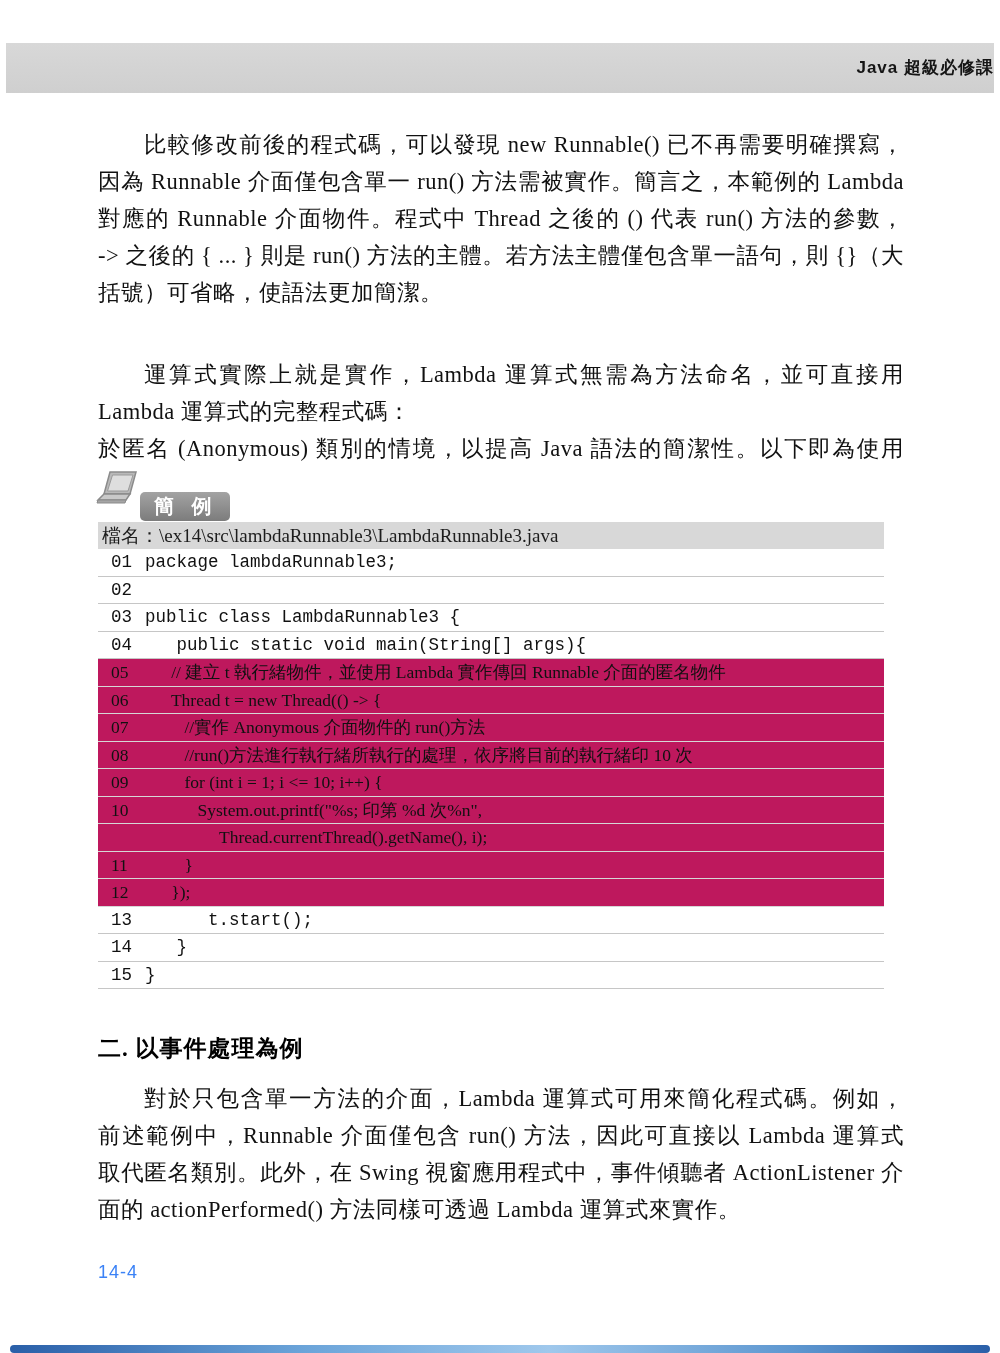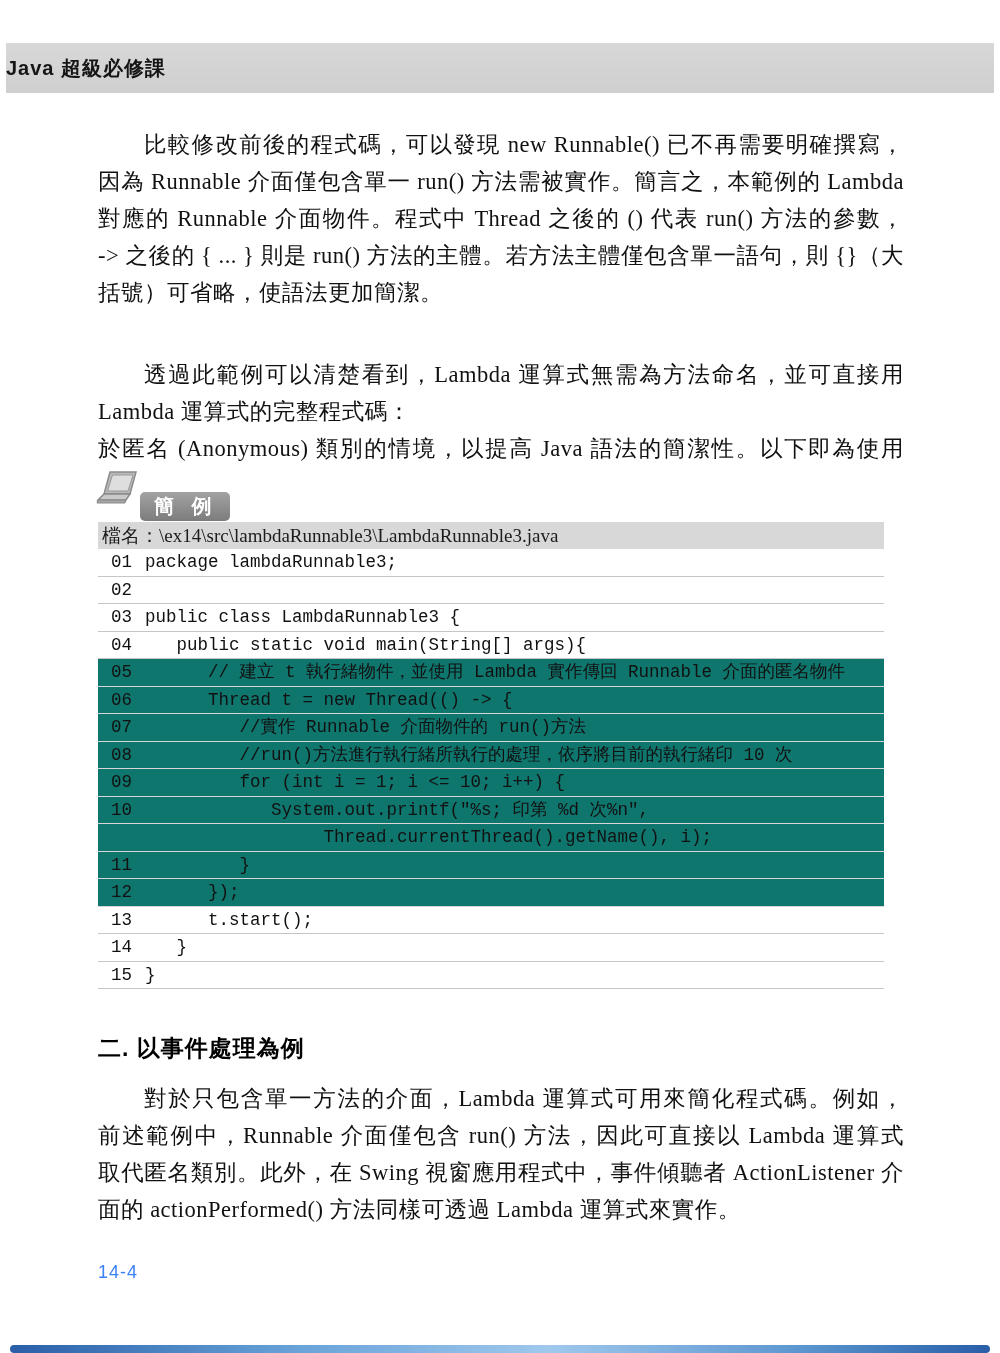--- a/index.html
+++ b/index.html
@@ -14,23 +14,24 @@
   
   .header-bar{
     position:absolute;top:43px;left:6px;right:6px;height:50px;
     background:linear-gradient(#d8d8d8,#cfcfcf);
   }
   .header-bar .title{
     display:block;
     line-height:50px;
     font-family:"Liberation Sans", sans-serif;
     font-weight:600;
-    font-size:20px;
+    font-size:17px;
     color:#151515;
     letter-spacing:1px;
+    text-align:right;
   }
   
   .para{position:absolute;left:98px;width:806px;}
   .para .line{
     font-size:22.5px;
     line-height:37px;
     height:37px;
     white-space:nowrap;
     text-align:justify;
     text-align-last:justify;
@@ -69,33 +70,33 @@
   .filename-bar .fn{font-family:"Liberation Serif", serif;}
   .code-row{
     height:26.5px;
     line-height:26.5px;
     border-bottom:1px solid #c6c6c6;
     font-family:"Liberation Mono","DejaVu Sans Mono", monospace;
     font-size:17.5px;
     white-space:nowrap;
     background:#ffffff;
   }
-  .code-row.shaded{background:#0f766e;border-bottom:1px solid #d6d6d6;}
+  .code-row.shaded{background:#be185d;border-bottom:1px solid #d6d6d6;font-family:Liberation Serif, serif;}
   .code-row .ln{
     display:inline-block;
     width:47px;
     padding-left:13px;
     box-sizing:border-box;
     color:#111;
   }
   .code-row .ct{white-space:pre;color:#111;}
   
   .section-heading{
     position:absolute;top:1033px;left:98px;
-    font-family:Liberation Sans, sans-serif;
+    font-family:Liberation Serif, serif;
     font-weight:bold;
     font-size:23px;
     color:#000;
     letter-spacing:1px;
   }
   
   .page-number{
     position:absolute;top:1262px;left:98px;
     font-family:"Liberation Sans", sans-serif;
     font-size:18px;
@@ -119,21 +120,21 @@
 
   <div class="para" id="para1">
     <div class="line indent">比較修改前後的程式碼，可以發現 new Runnable() 已不再需要明確撰寫，</div>
     <div class="line">因為 Runnable 介面僅包含單一 run() 方法需被實作。簡言之，本範例的 Lambda</div>
     <div class="line">對應的 Runnable 介面物件。程式中 Thread 之後的 () 代表 run() 方法的參數，</div>
     <div class="line">-&gt; 之後的 { ... } 則是 run() 方法的主體。若方法主體僅包含單一語句，則 {}（大</div>
     <div class="line last">括號）可省略，使語法更加簡潔。</div>
   </div>
 
   <div class="para" id="para2">
-    <div class="line indent">透過此範例可以清楚看到，Lambda 運算式無需為方法命名，並可直接用</div>
+    <div class="line indent">運算式實際上就是實作，Lambda 運算式無需為方法命名，並可直接用</div>
     <div class="line last">Lambda 運算式的完整程式碼：</div>
     <div class="line">於匿名 (Anonymous) 類別的情境，以提高 Java 語法的簡潔性。以下即為使用</div>
   </div>
 
   <div class="example">
     <svg class="laptop" viewBox="0 0 50 42" xmlns="http://www.w3.org/2000/svg">
       <polygon points="14,2 40,2 34,24 8,24" fill="#b9b9b9" stroke="#8b8b8b" stroke-width="1.5"></polygon>
       <polygon points="16.5,5 37,5 32,21 11.5,21" fill="#dedede" stroke="#9a9a9a" stroke-width="1"></polygon>
       <polygon points="8,24 34,24 30,30 2,30" fill="#c9c9c9" stroke="#8b8b8b" stroke-width="1.5"></polygon>
       <polygon points="2,30 30,30 29,33 1,33" fill="#a5a5a5" stroke="#8b8b8b" stroke-width="1"></polygon>
@@ -144,21 +145,21 @@
   <div class="code-block">
     <div class="filename-bar">
       <span class="fn">檔名：\ex14\src\lambdaRunnable3\LambdaRunnable3.java</span>
     </div>
     <div class="code-row"><span class="ln">01</span><span class="ct">package lambdaRunnable3;</span></div>
     <div class="code-row"><span class="ln">02</span><span class="ct"></span></div>
     <div class="code-row"><span class="ln">03</span><span class="ct">public class LambdaRunnable3 {</span></div>
     <div class="code-row"><span class="ln">04</span><span class="ct">   public static void main(String[] args){</span></div>
     <div class="code-row shaded"><span class="ln">05</span><span class="ct">      // 建立 t 執行緒物件，並使用 Lambda 實作傳回 Runnable 介面的匿名物件</span></div>
     <div class="code-row shaded"><span class="ln">06</span><span class="ct">      Thread t = new Thread(() -&gt; {</span></div>
-    <div class="code-row shaded"><span class="ln">07</span><span class="ct">         //實作 Runnable 介面物件的 run()方法</span></div>
+    <div class="code-row shaded"><span class="ln">07</span><span class="ct">         //實作 Anonymous 介面物件的 run()方法</span></div>
     <div class="code-row shaded"><span class="ln">08</span><span class="ct">         //run()方法進行執行緒所執行的處理，依序將目前的執行緒印 10 次</span></div>
     <div class="code-row shaded"><span class="ln">09</span><span class="ct">         for (int i = 1; i &lt;= 10; i++) {</span></div>
     <div class="code-row shaded"><span class="ln">10</span><span class="ct">            System.out.printf("%s; 印第 %d 次%n",</span></div>
     <div class="code-row shaded"><span class="ln"></span><span class="ct">                 Thread.currentThread().getName(), i);</span></div>
     <div class="code-row shaded"><span class="ln">11</span><span class="ct">         }</span></div>
     <div class="code-row shaded"><span class="ln">12</span><span class="ct">      });</span></div>
     <div class="code-row"><span class="ln">13</span><span class="ct">      t.start();</span></div>
     <div class="code-row"><span class="ln">14</span><span class="ct">   }</span></div>
     <div class="code-row"><span class="ln">15</span><span class="ct">}</span></div>
   </div>

